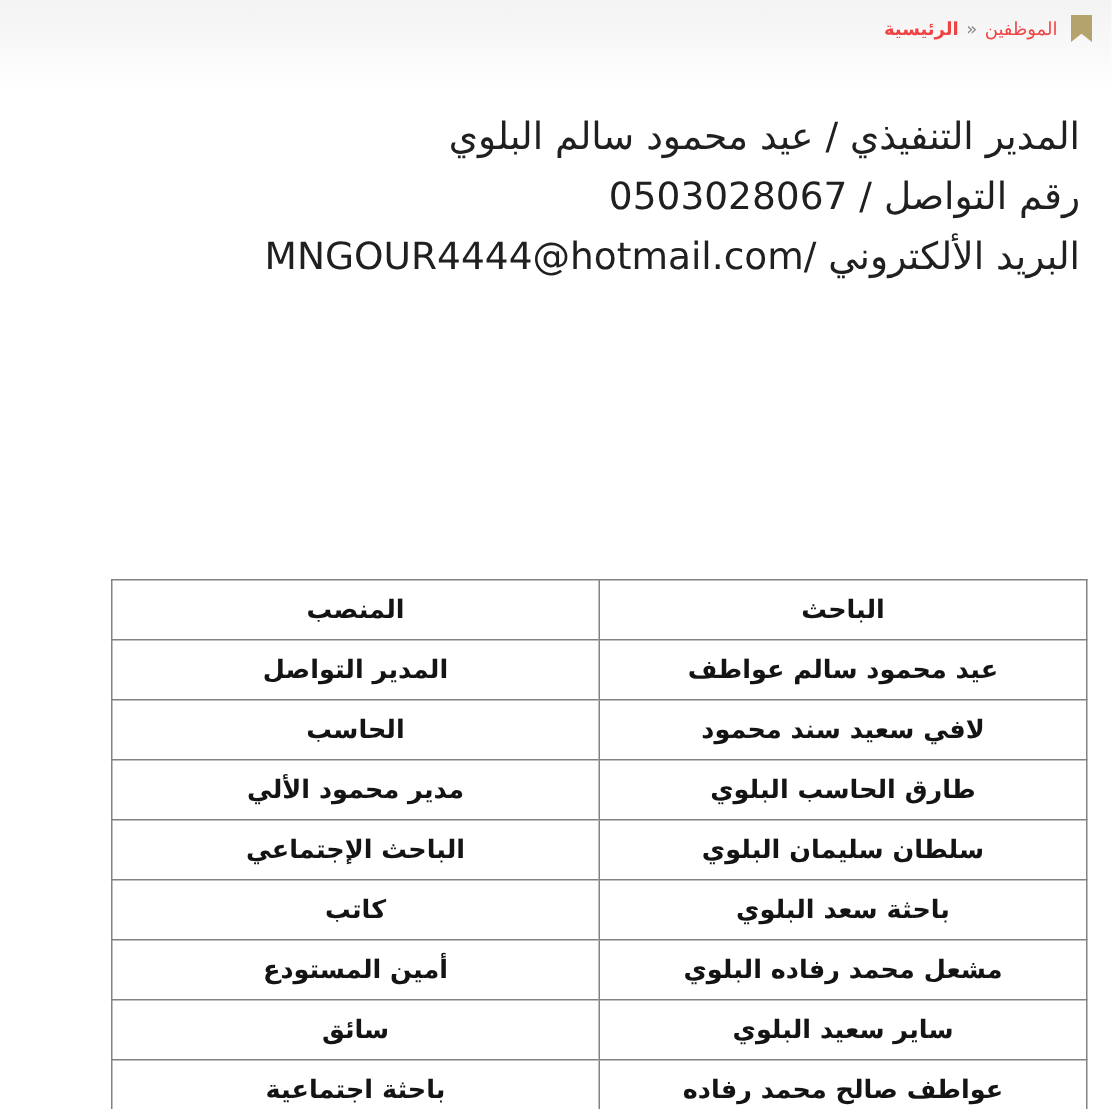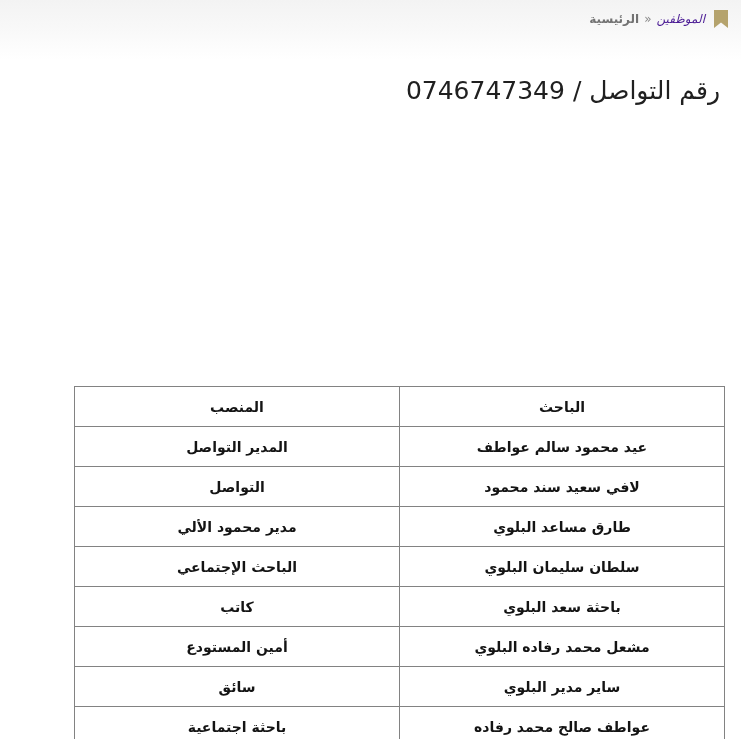--- a/index.html
+++ b/index.html
@@ -20,23 +20,23 @@
   .breadcrumb {
     position: absolute;
     top: 10px; right: 13px;
     display: flex;
     direction: ltr;
     align-items: center;
     gap: 5px;
     font-size: 12px;
     line-height: 18px;
   }
-  .breadcrumb .bc-home { font-weight: bold; color: #737373; }
+  .breadcrumb .bc-home { font-weight: bold; color: #ef4444; }
   .breadcrumb .bc-sep  { color: #8a8a8a; }
-  .breadcrumb .bc-current { color: #4c1d95; font-style: italic; }
+  .breadcrumb .bc-current { color: #ef4444; }
   .breadcrumb .bookmark { display: inline-flex; margin-left: 4px; }
   
   .info-block {
     position: absolute;
     top: 71px; right: 21px;
     direction: rtl;
     text-align: right;
     color: #202020;
     font-size: 25px;
     line-height: 40px;
@@ -49,21 +49,21 @@
     width: 651px;
     direction: rtl;
     border-collapse: collapse;
     table-layout: fixed;
   }
   .emp-table th, .emp-table td {
     border: 1px solid #828282;
     height: 40px;
     text-align: center;
     vertical-align: middle;
-    font-size: 14px;
+    font-size: 17px;
     font-weight: bold;
     color: #141414;
     padding: 2px 19px;
   }
 </style>
 </head>
 <body>
 
 <div class="top-strip"></div>
 
@@ -72,63 +72,65 @@
   <span class="bc-sep">»</span>
   <span class="bc-current">الموظفين</span>
   <span class="bookmark">
     <svg width="14" height="18" viewBox="0 0 14 18" aria-hidden="true">
       <path d="M0 0 H14 V18 L7 12.5 L0 18 Z" fill="#b5a36d"></path>
     </svg>
   </span>
 </div>
 
 <div class="info-block">
-  <div>رقم التواصل / 0746747349</div>
+  <div>المدير التنفيذي / عيد محمود سالم البلوي</div>
+  <div>رقم التواصل / 0503028067</div>
+  <div>البريد الألكتروني /MNGOUR4444@hotmail.com</div>
 </div>
 
 <table class="emp-table">
   <thead>
     <tr>
       <th>الباحث</th>
       <th>المنصب</th>
     </tr>
   </thead>
   <tbody id="emp-rows">
   <tr>
     <td>عيد محمود سالم عواطف</td>
     <td>المدير التواصل</td>
   </tr>
 
   <tr>
     <td>لافي سعيد سند محمود</td>
-    <td>التواصل</td>
+    <td>الحاسب</td>
   </tr>
 
   <tr>
-    <td>طارق مساعد البلوي</td>
+    <td>طارق الحاسب البلوي</td>
     <td>مدير محمود الألي</td>
   </tr>
 
   <tr>
     <td>سلطان سليمان البلوي</td>
     <td>الباحث الإجتماعي</td>
   </tr>
 
   <tr>
     <td>باحثة سعد البلوي</td>
     <td>كاتب</td>
   </tr>
 
   <tr>
     <td>مشعل محمد رفاده البلوي</td>
     <td>أمين المستودع</td>
   </tr>
 
   <tr>
-    <td>ساير مدير البلوي</td>
+    <td>ساير سعيد البلوي</td>
     <td>سائق</td>
   </tr>
 
   <tr>
     <td>عواطف صالح محمد رفاده</td>
     <td>باحثة اجتماعية</td>
   </tr>
 </tbody>
 </table>
 

